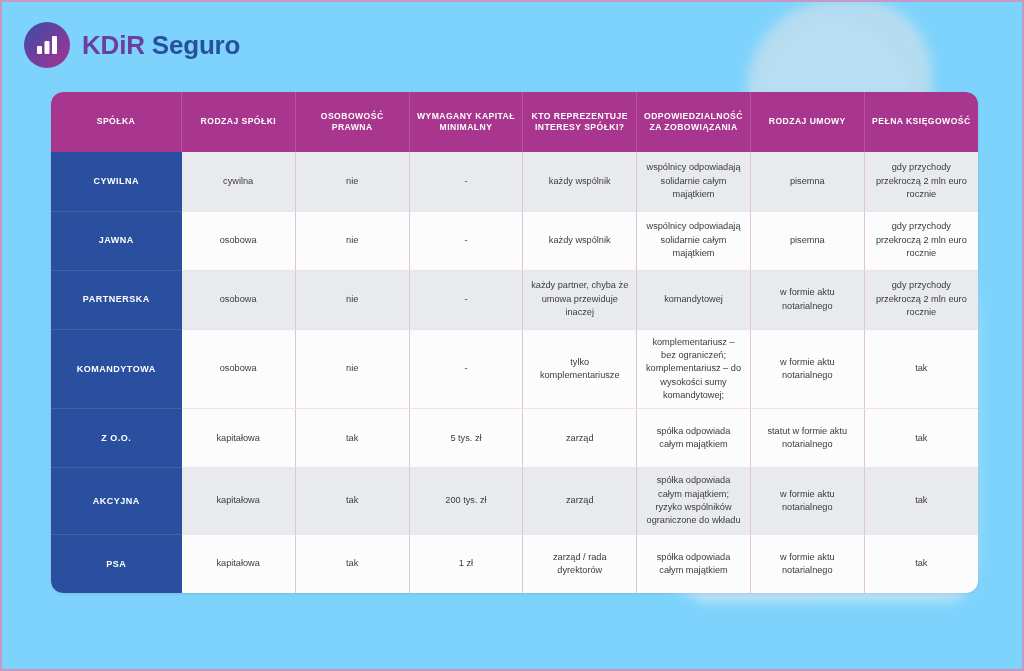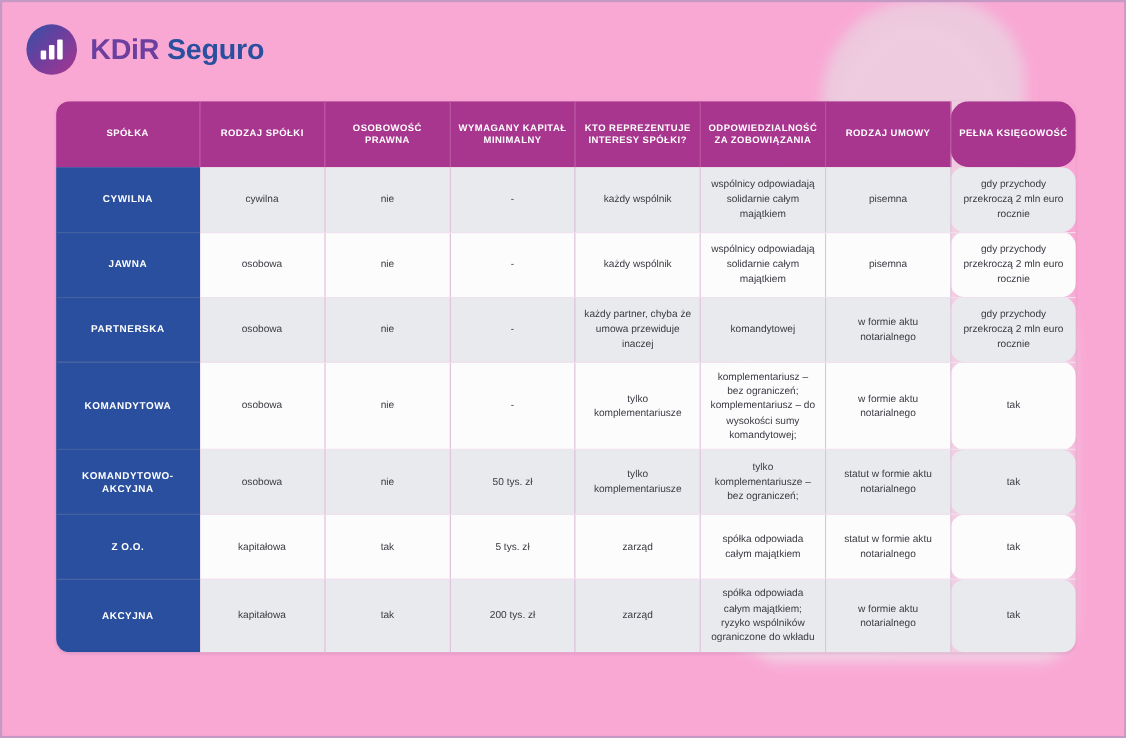--- a/index.html
+++ b/index.html
@@ -16,21 +16,21 @@
   }
 
   
   #page-frame {
     position: absolute;
     left: 0; top: 0;
     width: 1024px;
     height: 671px;
     box-sizing: border-box;
     border: 2px solid #c49ac4;
-    background: #f9a8d4;
+    background: #7dd3fc;
     overflow: hidden;
   }
 
   
   #watermark {
     position: absolute;
     right: -20px;
     top: -40px;
     width: 460px;
     height: 660px;
@@ -141,21 +141,21 @@
     color: #3a3a42;
     text-align: center;
     vertical-align: middle;
     line-height: 1.45;
     padding: 6px 7px;
     border-right: 1px solid #dfc3dd;
     border-bottom: 1px solid #efe0ee;
     height: 59px;
     box-sizing: border-box;
   }
-  table.comparison tbody td:last-child { border-right: none; border-radius: 13px; }
+  table.comparison tbody td:last-child { border-right: none; }
   table.comparison tbody tr:last-child td { border-bottom: none; }
 
   
   table.comparison tbody td.namecell,
   table.comparison thead th.namecell {
     width: 118px;
   }
   table.comparison tbody td.namecell {
     background: #2a4f9e;
     color: #ffffff;
@@ -168,21 +168,21 @@
     line-height: 1.35;
   }
   table.comparison tbody tr:last-child td.namecell { border-bottom: none; }
 
   
   tbody tr.odd td:not(.namecell) { background: #e9eaed; }
   tbody tr.even td:not(.namecell) { background: #fcfcfd; }
 
   
   thead th:first-child { border-top-left-radius: 12px; }
-  thead th:last-child  { border-top-right-radius: 12px; border-radius: 17px; }
+  thead th:last-child  { border-top-right-radius: 12px; }
   tbody tr:last-child td:first-child { border-bottom-left-radius: 12px; }
   tbody tr:last-child td:last-child  { border-bottom-right-radius: 12px; }
 </style>
 </head>
 <body>
 
 <div id="page-frame">
 
   <div id="watermark">
     <div class="blob arm"></div>
@@ -259,30 +259,20 @@
           <td class="namecell">KOMANDYTOWA</td>
           <td>osobowa</td>
           <td>nie</td>
           <td>-</td>
           <td>tylko komplementariusze</td>
           <td>komplementariusz – bez ograniczeń; komplementariusz – do wysokości sumy komandytowej;</td>
           <td>w formie aktu notarialnego</td>
           <td>tak</td>
         </tr>
 
-        <tr class="odd">
-          <td class="namecell">KOMANDYTOWO-AKCYJNA</td>
-          <td>osobowa</td>
-          <td>nie</td>
-          <td>50 tys. zł</td>
-          <td>tylko komplementariusze</td>
-          <td>tylko komplementariusze – bez ograniczeń;</td>
-          <td>statut w formie aktu notarialnego</td>
-          <td>tak</td>
-        </tr>
 
         <tr class="even">
           <td class="namecell">Z O.O.</td>
           <td>kapitałowa</td>
           <td>tak</td>
           <td>5 tys. zł</td>
           <td>zarząd</td>
           <td>spółka odpowiada całym majątkiem</td>
           <td>statut w formie aktu notarialnego</td>
           <td>tak</td>
@@ -292,18 +282,28 @@
           <td class="namecell">AKCYJNA</td>
           <td>kapitałowa</td>
           <td>tak</td>
           <td>200 tys. zł</td>
           <td>zarząd</td>
           <td>spółka odpowiada całym majątkiem; ryzyko wspólników ograniczone do wkładu</td>
           <td>w formie aktu notarialnego</td>
           <td>tak</td>
         </tr>
 
+        <tr class="even">
+          <td class="namecell">PSA</td>
+          <td>kapitałowa</td>
+          <td>tak</td>
+          <td>1 zł</td>
+          <td>zarząd / rada dyrektorów</td>
+          <td>spółka odpowiada całym majątkiem</td>
+          <td>w formie aktu notarialnego</td>
+          <td>tak</td>
+        </tr>
 
       </tbody>
     </table>
   </div>
 
 </div>
 
 </body></html>

